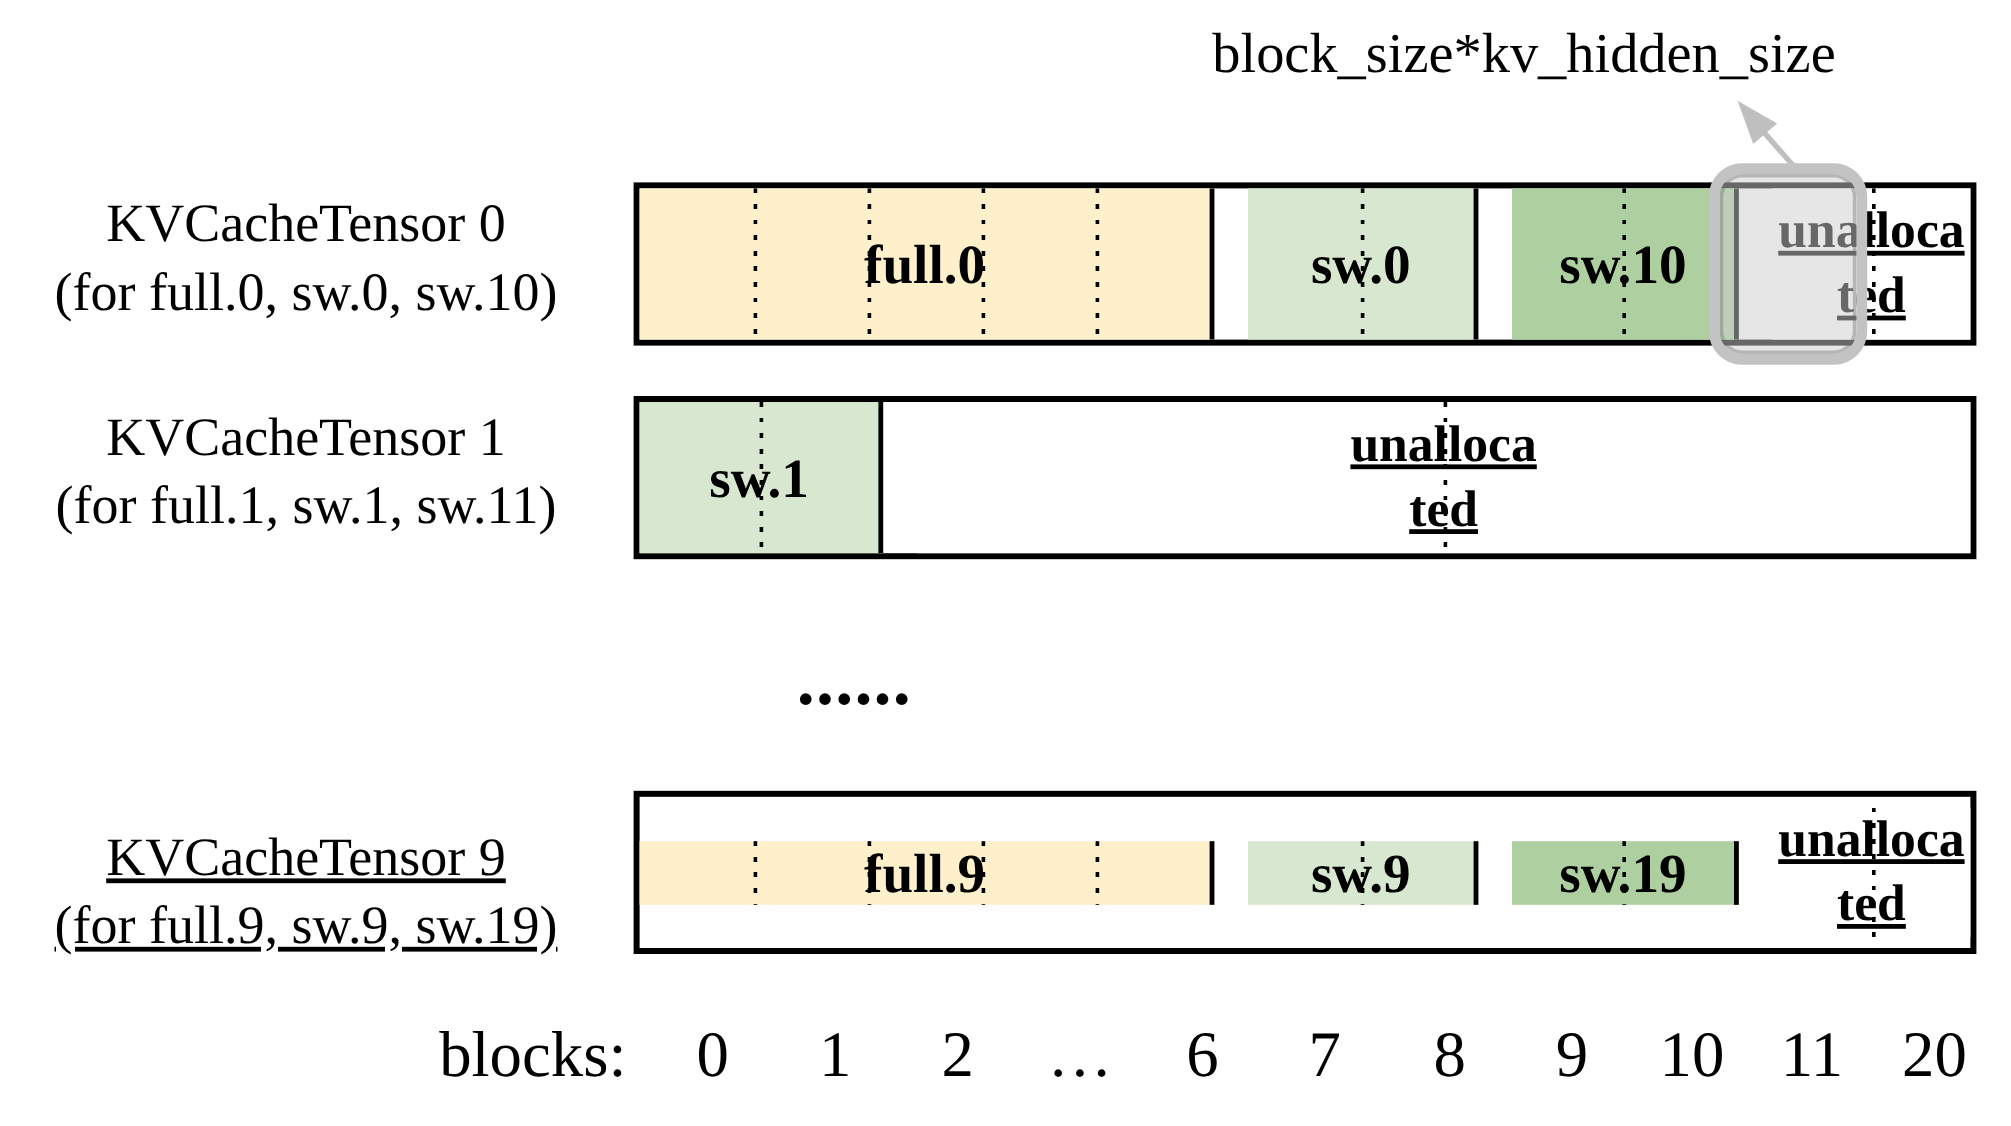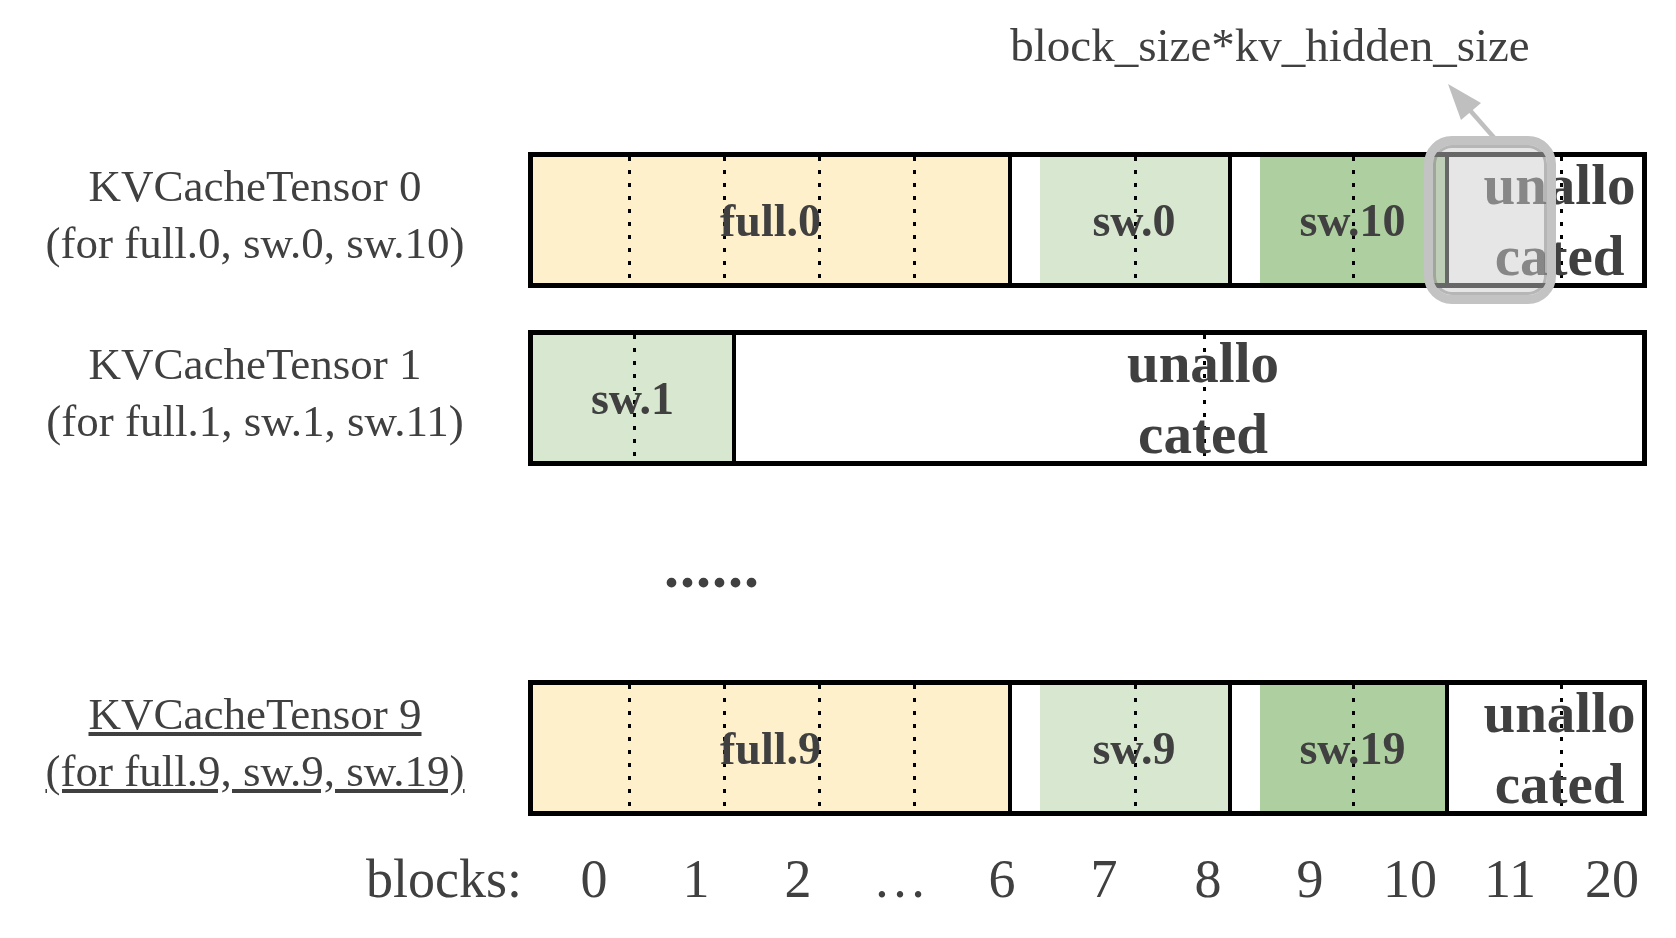--- a/index.html
+++ b/index.html
@@ -1,18 +1,18 @@
 <!DOCTYPE html>
 <html style="--c-full: #fdf0ca; --c-sw-light: #d8e7cf; --c-sw-dark: #aecfa0; --c-unallocated: #ffffff; --c-highlight: #c3c3c3; --c-arrow: #bfbfbf; --c-outline: #000000;"><head>
 <meta charset="utf-8">
 <style>
   html,body{margin:0;padding:0;background:#ffffff;}
   .canvas{
     position:relative;width:1676px;height:938px;background:#fff;overflow:hidden;
-    font-family:"Liberation Serif","DejaVu Serif",serif;color:#404040;
+    font-family:"Liberation Serif","DejaVu Serif",serif;color:#000000;
   }
 
   
   .annotation{
     position:absolute;left:950px;top:20px;width:640px;text-align:center;
     font-size:47px;line-height:1.1;white-space:nowrap;
   }
   .arrow-svg{position:absolute;left:0;top:0;pointer-events:none;}
 
   
@@ -22,28 +22,28 @@
   .row-label.r9{top:686px;text-decoration:underline;}
 
   
   .bar{
     position:absolute;left:528px;width:1119px;height:136px;
     border:5px solid var(--c-outline);box-sizing:border-box;
     display:flex;align-items:stretch;gap:28px;
   }
   .bar.b0{top:152px;}
   .bar.b1{top:330px;}
-  .bar.b9{top:680px;}
+  .bar.b9{top:659px;align-items:center;}
   .seg{position:relative;display:flex;align-items:center;justify-content:center;box-sizing:border-box;}
   .seg-full{width:507px;background:var(--c-full);border-right:4px solid var(--c-outline);}
   .seg-swl{width:203px;background:var(--c-sw-light);border-right:4px solid var(--c-outline);}
   .seg-swd{width:200px;background:var(--c-sw-dark);border-right:4px solid var(--c-outline);}
   .seg-un{flex:1;background:var(--c-unallocated);}
   .seg-label{font-weight:bold;font-size:46px;position:relative;z-index:2;text-align:center;}
-  .seg-un .seg-label{font-size:57px;width:165px;overflow-wrap:anywhere;line-height:1.25;}
+  .seg-un .seg-label{font-size:43px;width:165px;overflow-wrap:anywhere;line-height:1.25;text-decoration:underline;}
   .dd{
     position:absolute;top:0;bottom:0;width:3px;z-index:1;
     background:repeating-linear-gradient(to bottom,var(--c-outline) 0 4px,transparent 4px 13px);
   }
   .dd.p20{left:20%;} .dd.p40{left:40%;} .dd.p60{left:60%;} .dd.p80{left:80%;} .dd.p50{left:50%;}
 
   
   .highlight-box{
     position:absolute;left:1424px;top:136px;width:132px;height:168px;box-sizing:border-box;
     border:9px solid var(--c-highlight);border-radius:28px;

